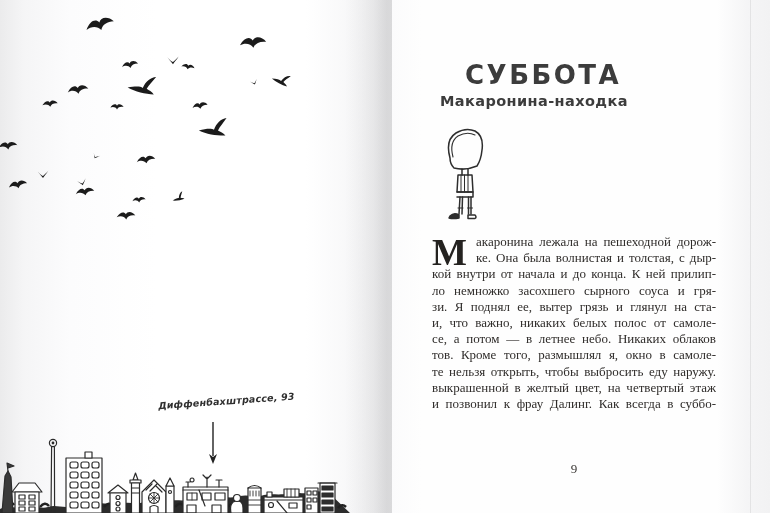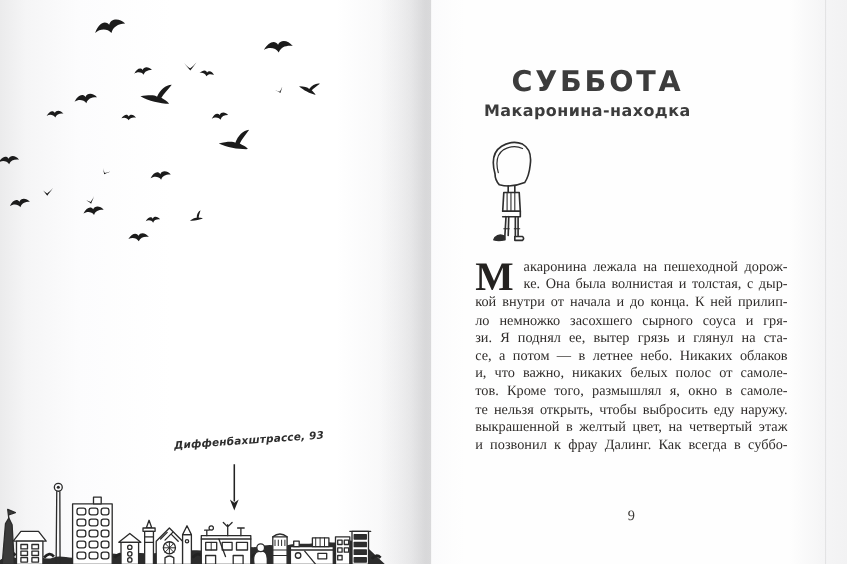--- a/index.html
+++ b/index.html
@@ -241,22 +241,22 @@
     </svg>
 
     <div class="drop-cap">М</div>
 
     <div class="body-text">
       <div class="bline after-dropcap">акаронина лежала на пешеходной дорож-</div>
       <div class="bline after-dropcap">ке. Она была волнистая и толстая, с дыр-</div>
       <div class="bline">кой внутри от начала и до конца. К ней прилип-</div>
       <div class="bline">ло немножко засохшего сырного соуса и гря-</div>
       <div class="bline">зи. Я поднял ее, вытер грязь и глянул на ста-</div>
+      <div class="bline">и, что важно, никаких белых полос от самоле-</div>
       <div class="bline">се, а потом — в летнее небо. Никаких облаков</div>
-      <div class="bline">и, что важно, никаких белых полос от самоле-</div>
       <div class="bline">тов. Кроме того, размышлял я, окно в самоле-</div>
       <div class="bline">те нельзя открыть, чтобы выбросить еду наружу.</div>
       <div class="bline">выкрашенной в желтый цвет, на четвертый этаж</div>
       <div class="bline">и позвонил к фрау Далинг. Как всегда в суббо-</div>
     </div>
 
     <div class="page-number">9</div>
 
     <div class="page-edge-line"></div>
   </div>

